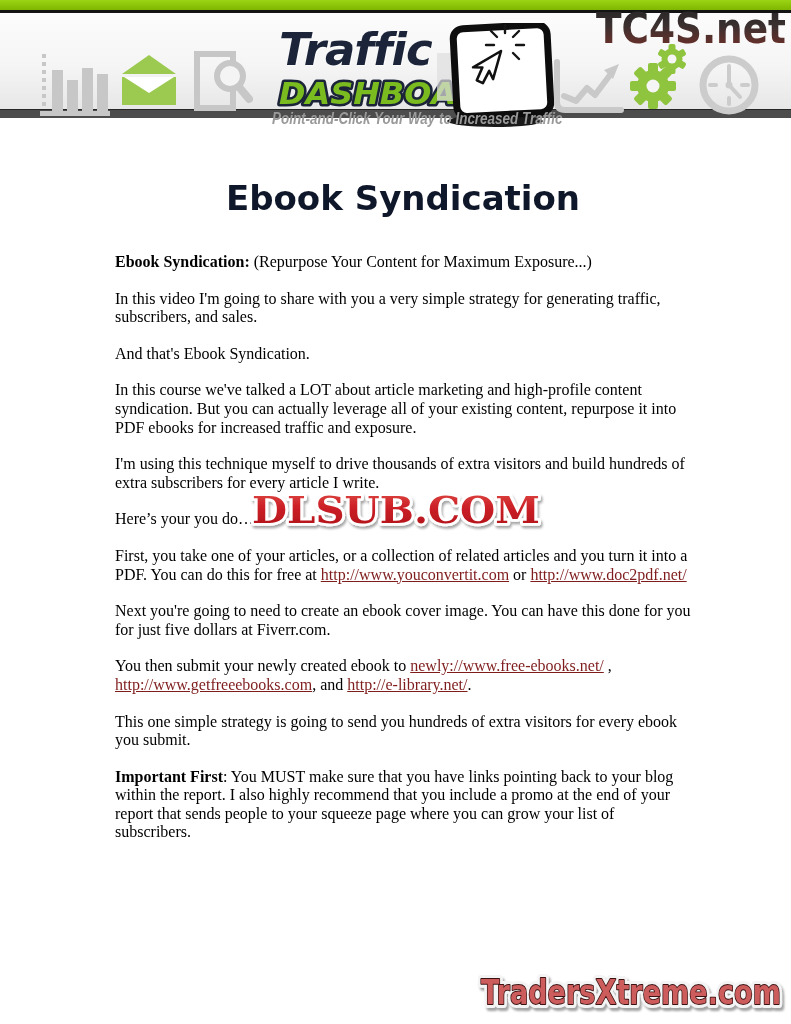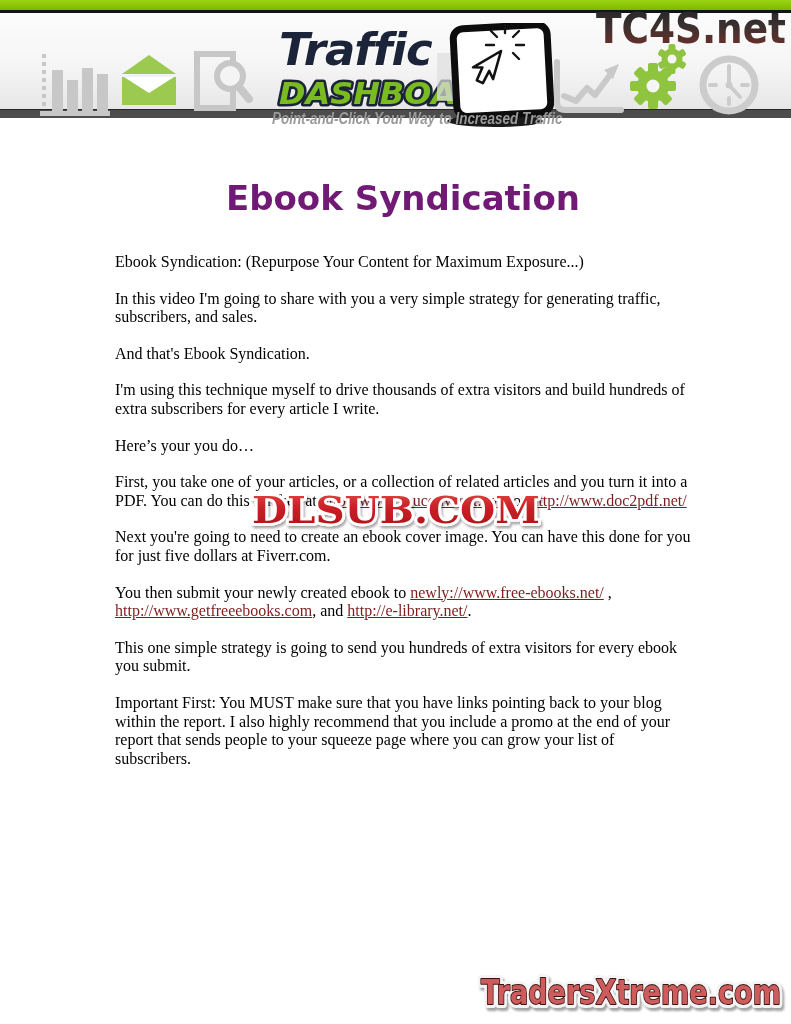--- a/index.html
+++ b/index.html
@@ -32,25 +32,25 @@
   .tagline{
     position:absolute;left:272px;top:97px;white-space:nowrap;
     font-family:"Liberation Sans", sans-serif;font-style:italic;font-weight:bold;
     font-size:16px;color:#9a9a9a;transform:scaleX(0.84);transform-origin:left center;
   }
   .sitebadge{position:absolute;top:3px;right:2px;z-index:6;}
   
   .content{position:absolute;left:115px;top:141px;width:576px;color:#000;}
   .page-title{
     font-family:"DejaVu Sans", sans-serif;font-weight:bold;font-size:34px;
-    text-align:center;margin:37px 0 11px 0;color:#701a75;
+    text-align:center;margin:37px 0 11px 0;color:#0f172a;
   }
   .para{font-size:16px;line-height:18.6px;margin:18px 0 0 0;}
   .para.first{margin-top:35px;}
-  .bold{font-weight:normal;}
+  .bold{font-weight:bold;}
   a.link{color:#7f1d1d;text-decoration:underline;cursor:pointer;}
   
   .watermark{position:absolute;left:50%;top:486px;transform:translateX(-50%);z-index:5;}
   .footer-badge{position:absolute;right:4px;bottom:8px;z-index:5;}
 </style>
 </head>
 <body>
 
 <div class="greenbar"></div>
 <div class="blackline"></div>
@@ -165,20 +165,21 @@
   <text x="98" y="40" text-anchor="middle" textLength="190" lengthAdjust="spacingAndGlyphs" font-family="DejaVu Sans, sans-serif" font-weight="bold" font-size="43" fill="url(#tcGrad)">TC4S.net</text>
 </svg>
 
 <div class="content">
   <h1 class="page-title">Ebook Syndication</h1>
 
   <p class="para first"><span class="bold">Ebook Syndication:</span><span> (Repurpose Your Content for Maximum Exposure...)</span></p>
 
   <p class="para">In this video I'm going to share with you a very simple strategy for generating traffic, subscribers, and sales.</p>
   <p class="para">And that's Ebook Syndication.</p>
+  <p class="para">In this course we've talked a LOT about article marketing and high-profile content syndication. But you can actually leverage all of your existing content, repurpose it into PDF ebooks for increased traffic and exposure.</p>
   <p class="para">I'm using this technique myself to drive thousands of extra visitors and build hundreds of extra subscribers for every article I write.</p>
   <p class="para">Here’s your you do…</p>
 
   <p class="para"><span>First, you take one of your articles, or a collection of related articles and you turn it into a PDF. You can do this for free at </span><a class="link">http://www.youconvertit.com</a><span> or </span><a class="link">http://www.doc2pdf.net/</a></p>
 
   <p class="para">Next you're going to need to create an ebook cover image. You can have this done for you for just five dollars at Fiverr.com.</p>
 
   <p class="para"><span>You then submit your newly created ebook to </span><a class="link">newly://www.free-ebooks.net/</a><span> , </span><a class="link">http://www.getfreeebooks.com</a><span>, and </span><a class="link">http://e-library.net/</a><span>.</span></p>
 
   <p class="para">This one simple strategy is going to send you hundreds of extra visitors for every ebook you submit.</p>

